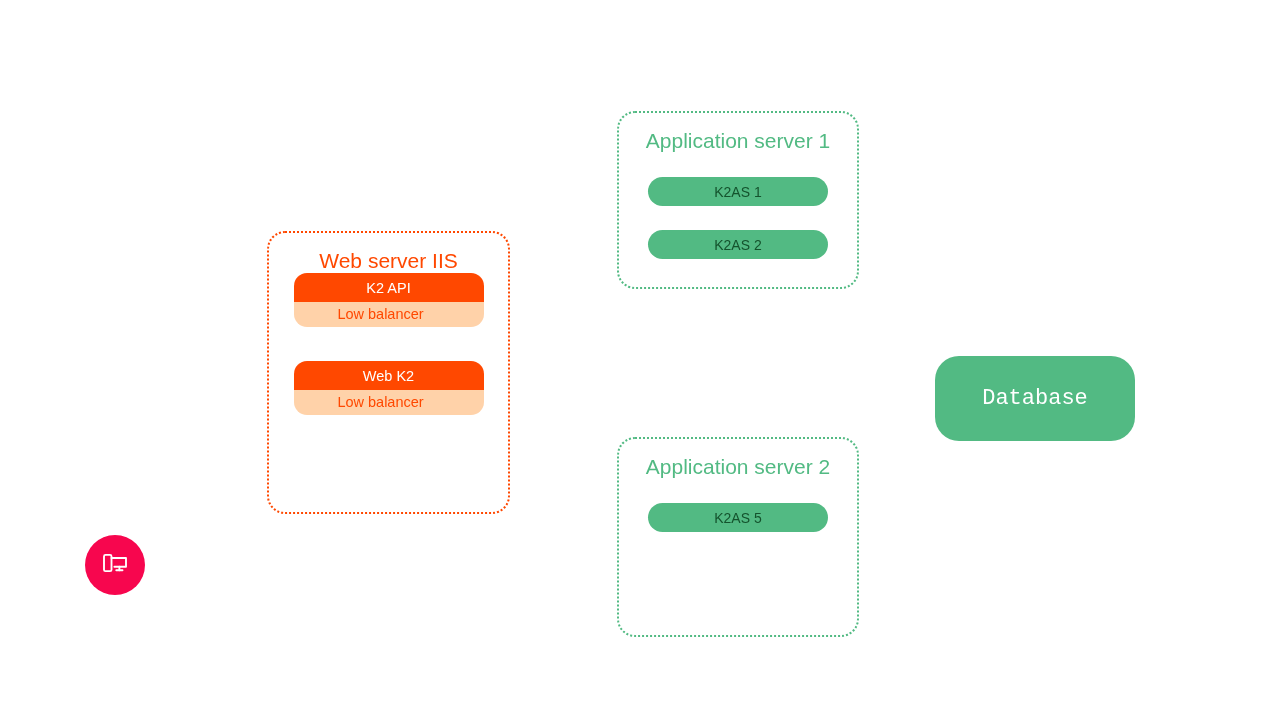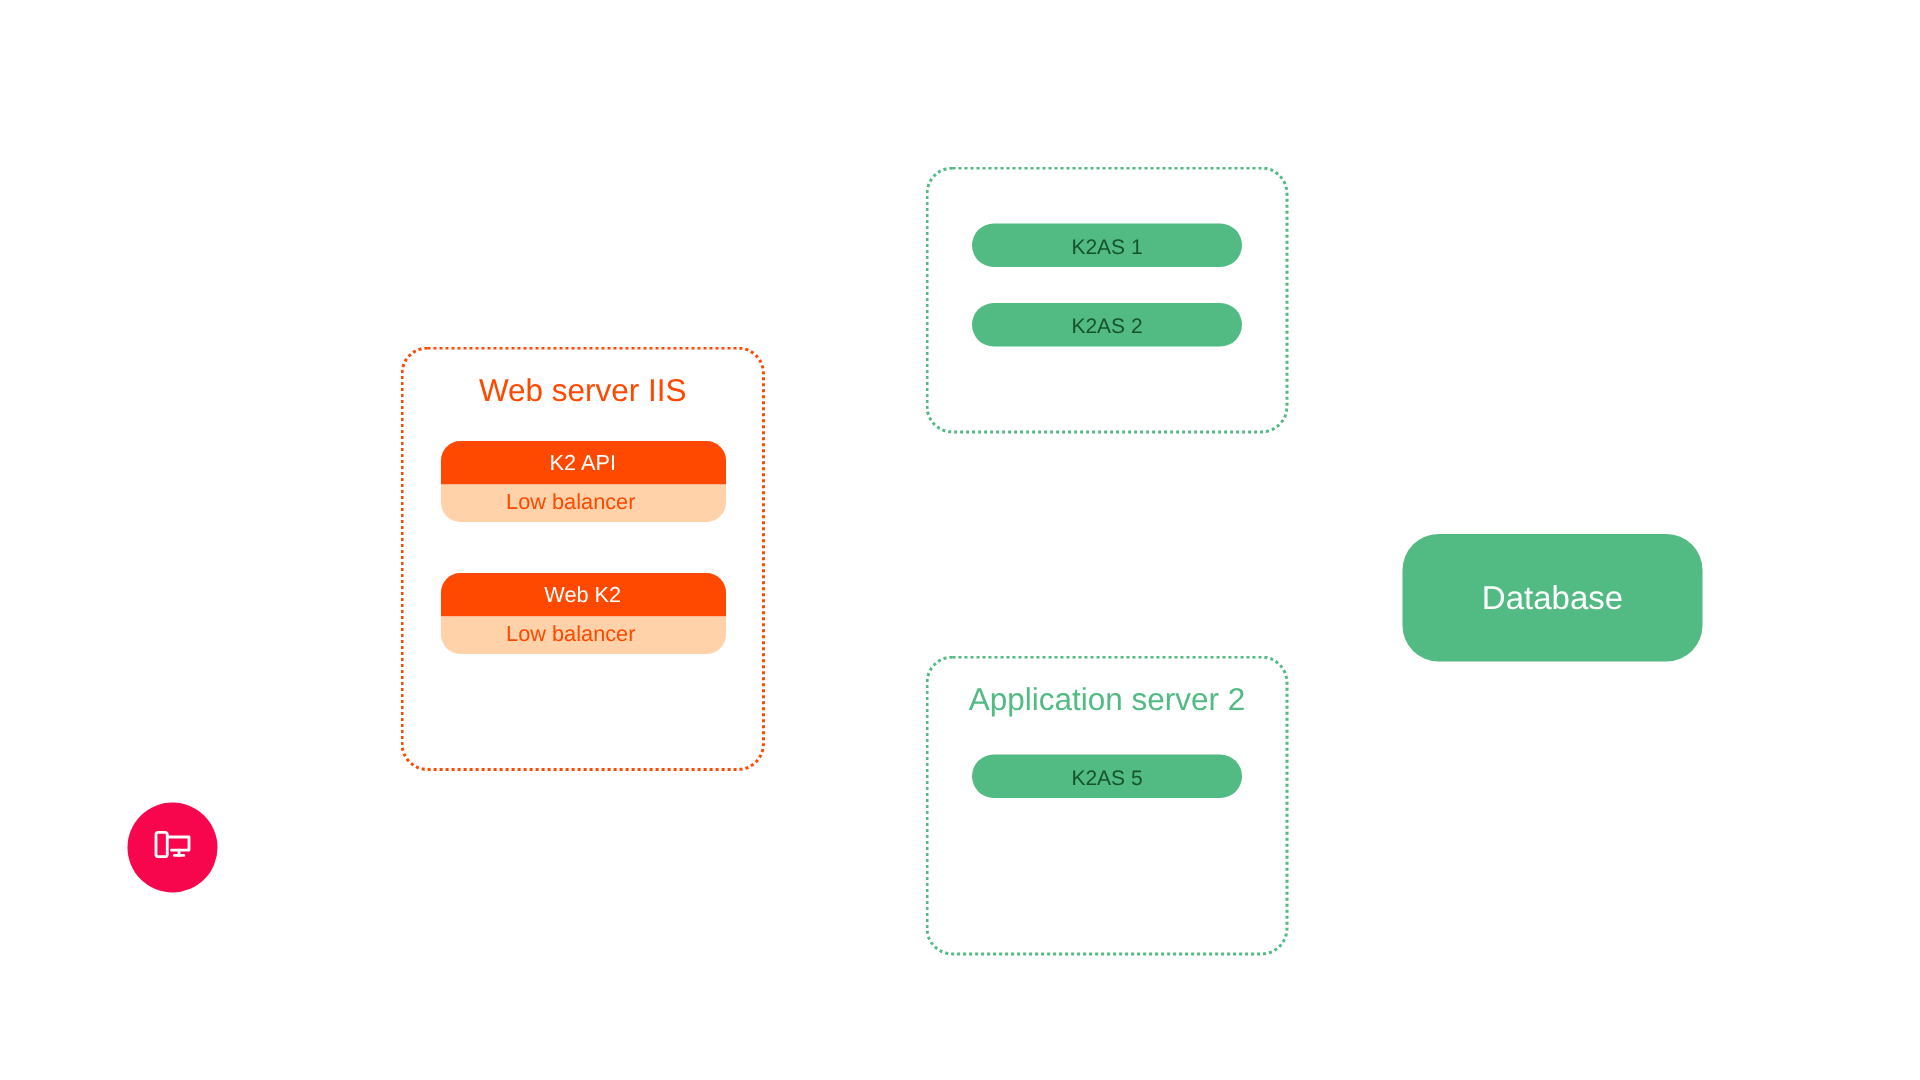--- a/index.html
+++ b/index.html
@@ -51,21 +51,20 @@
   .appserver-1 { left: 617px; top: 111px; height: 178px; }
   .appserver-2 { left: 617px; top: 437px; height: 200px; }
 
   
   .service-stack {
     width: 190px;
     border-radius: 13px;
     overflow: hidden;
     text-align: center;
     font-size: 14.5px;
-    margin-top: 21px;
   }
   .service-stack + .service-stack { margin-top: 34px; }
   .service-stack .service-pill {
     background: var(--orange, #ff4800);
     color: #ffffff;
     padding: 7px 0 6px 0;
   }
   .service-stack .balancer-strip {
     background: var(--orange-light, #ffd2a9);
     color: var(--orange, #ff4800);
@@ -84,21 +83,21 @@
   }
 
   
   .database-box {
     left: 935px; top: 356px;
     width: 200px; height: 85px;
     border-radius: 24px;
     background: var(--green, #52ba83);
     color: #ffffff;
     font-size: 22px;
-    display: flex; align-items: center; justify-content: center;
+    display: flex; align-items: center; justify-content: center; font-family: Liberation Mono, monospace;
   }
 </style>
 </head>
 <body>
 
 <div class="node client-circle">
   <span>
     <svg width="30" height="30" viewBox="0 0 24 24" fill="none" stroke="#ffffff" stroke-width="1.5" stroke-linecap="round" stroke-linejoin="round">
       <rect x="3.2" y="5.5" width="6" height="13" rx="1.2"></rect>
       <path d="M9.2 8 H20.8 V15 H11.5"></path>
@@ -116,20 +115,21 @@
     <div class="balancer-strip">Low balancer</div>
   </div>
 
   <div class="service-stack">
     <div class="service-pill">Web K2</div>
     <div class="balancer-strip">Low balancer</div>
   </div>
 </div>
 
 <div class="node group-box appserver-box appserver-1">
+  <div class="box-title">Application server 1</div>
   <div class="green-pill">K2AS 1</div>
   <div class="green-pill">K2AS 2</div>
 </div>
 
 <div class="node group-box appserver-box appserver-2">
   <div class="box-title">Application server 2</div>
   <div class="green-pill">K2AS 5</div>
 </div>
 
 <div class="node database-box">Database</div>

